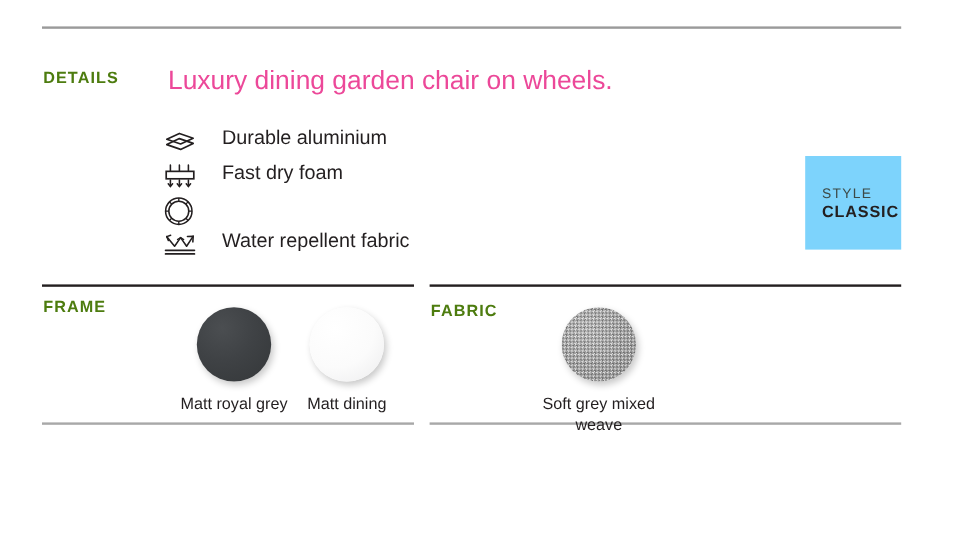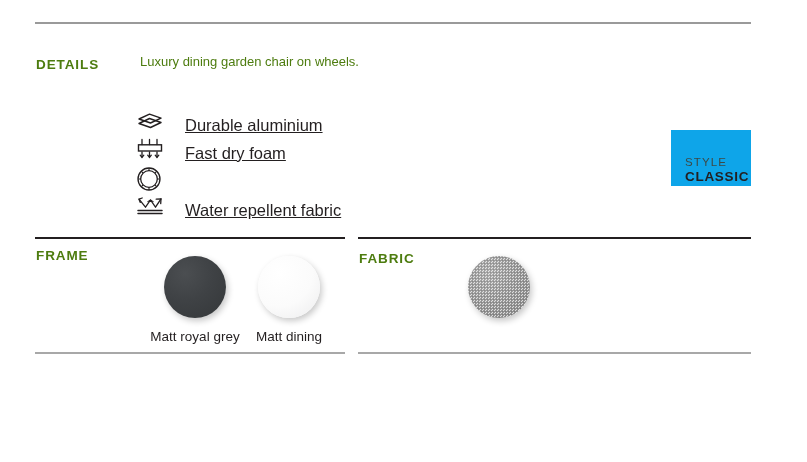--- a/index.html
+++ b/index.html
@@ -42,36 +42,35 @@
   }
   .label-details { left: 36px; top: 57px; }
   .label-frame   { left: 36px; top: 248px; }
   .label-fabric  { left: 359px; top: 251px; }
 
   
   .intro {
     position: absolute;
     left: 140px;
     top: 54px;
-    font-size: 13px;
-    color: #4d7c0f;
+    font-size: 22px;
+    color: #ec4899;
     white-space: nowrap;
   }
 
   
   .features {
     position: absolute;
     left: 136px;
     top: 106px;
   }
   .feature {
     display: flex;
-    align-items: flex-end;
+    align-items: flex-start;
     height: 28.5px;
-    text-decoration: underline;
   }
   .feature-icon {
     width: 40px;
     height: 26px;
     flex: 0 0 40px;
     display: flex;
     align-items: center;
     justify-content: flex-start;
   }
   .feature-icon svg { display: block; }
@@ -86,22 +85,22 @@
     vertical-align: super;
     line-height: 0;
   }
 
   
   .style-badge {
     position: absolute;
     left: 671px;
     top: 130px;
     width: 80px;
-    height: 56px;
-    background: #0ea5e9;
+    height: 78px;
+    background: #7dd3fc;
     box-sizing: border-box;
     padding: 25px 0 0 14px;
   }
   .style-badge .kicker {
     font-size: 11.5px;
     letter-spacing: 1.1px;
     color: #3d4a47;
     line-height: 1.25;
   }
   .style-badge .value {
@@ -252,14 +251,15 @@
     <div class="swatch-dot shadowed solid-white"></div>
     <div class="swatch-caption">Matt dining</div>
   </div>
 </div>
 
 <div class="sec-label label-fabric">FABRIC</div>
 
 <div class="swatch-group group-fabric">
   <div class="swatch">
     <div class="swatch-dot shadowed weave weave-soft"></div>
+    <div class="swatch-caption">Soft grey mixed weave</div>
   </div>
 </div>
 
 </body></html>

